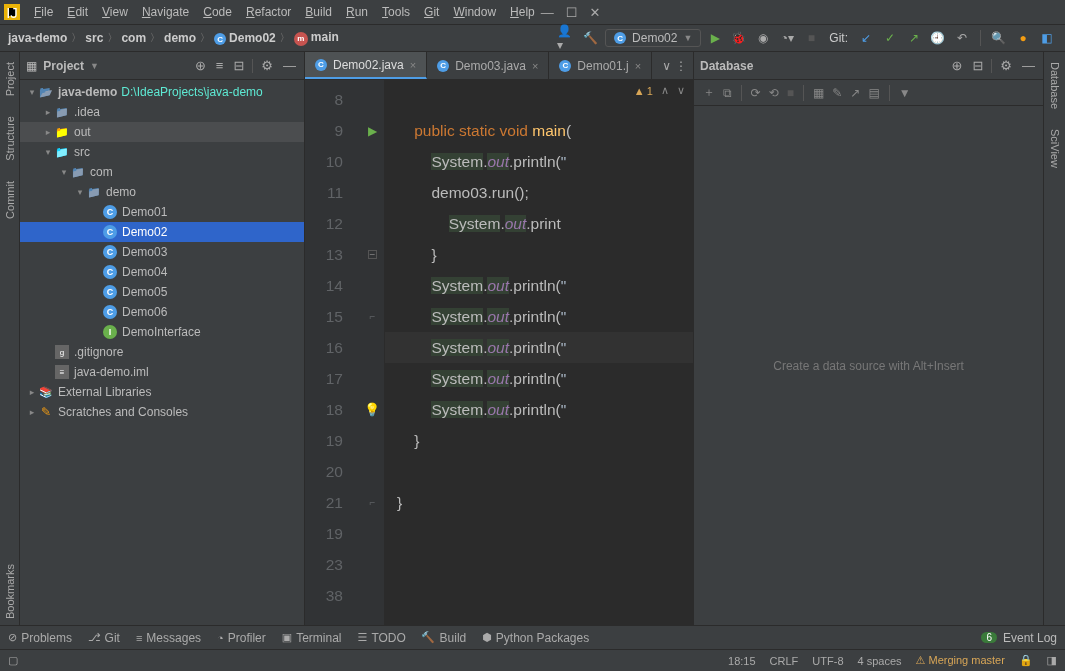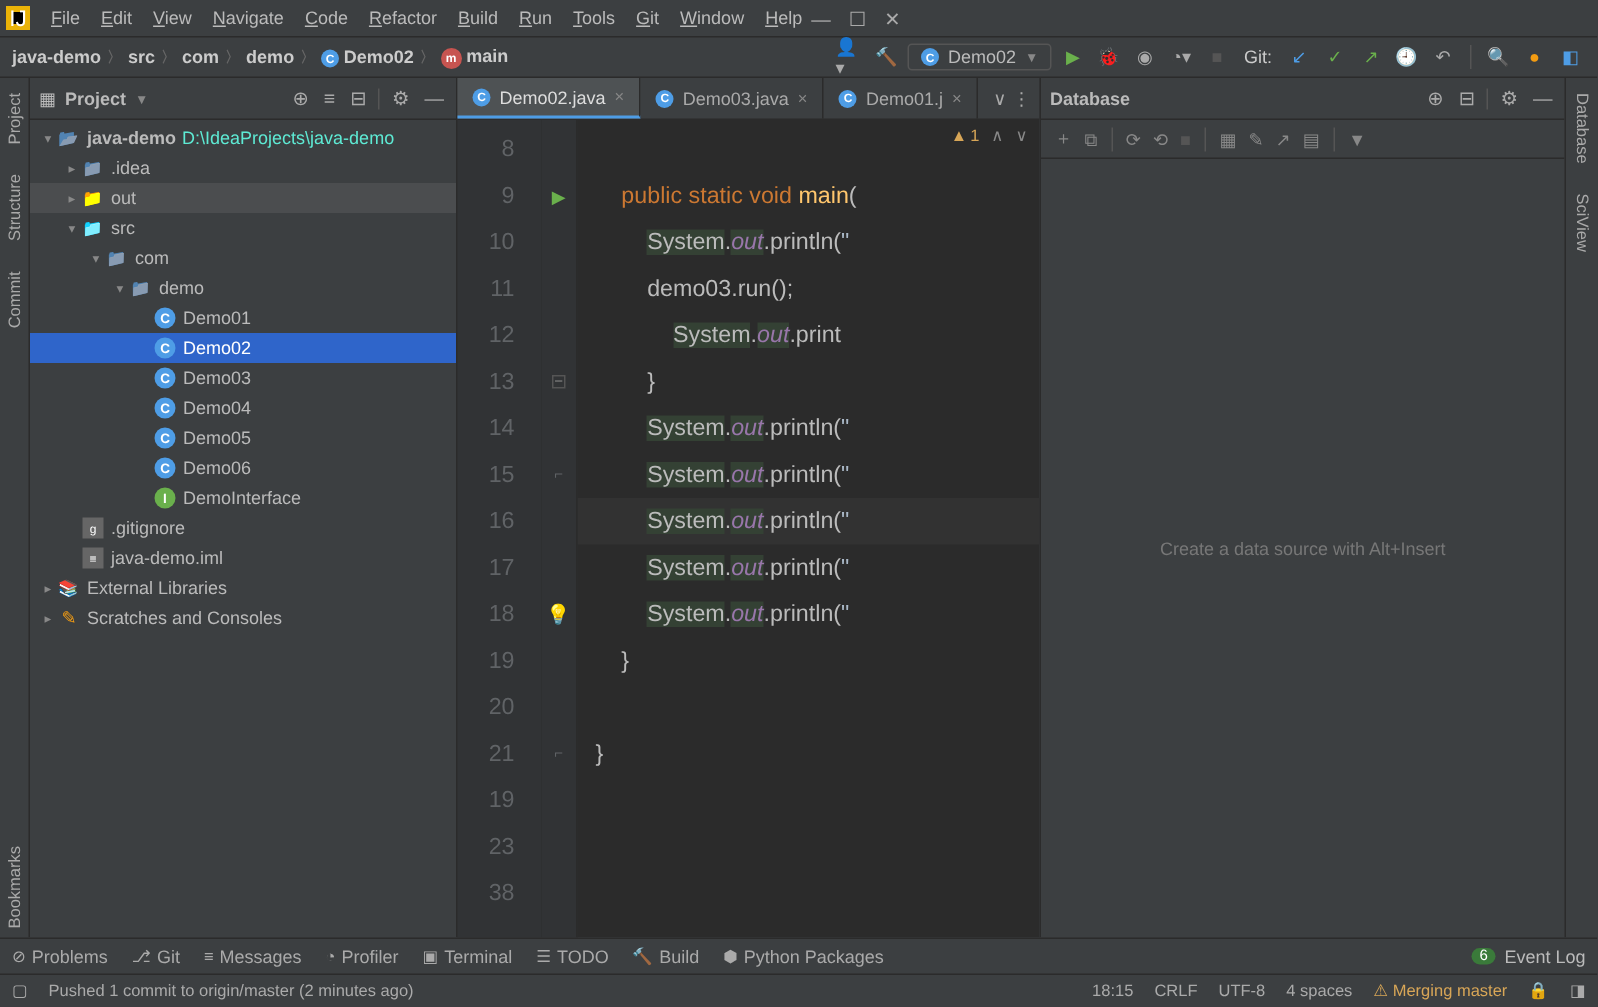--- a/index.html
+++ b/index.html
@@ -476,21 +476,20 @@
       <span>Python Packages</span>
     </div>
     <div class="event-log">
       <span class="badge">6</span>
       <span>Event Log</span>
     </div>
   </div>
 
 <div class="status-bar">
   <span>▢</span>
-  <span>Pushed 1 commit to origin/master (2 minutes ago)</span>
   <div class="sp"></div>
   <span>18:15</span>
   <span>CRLF</span>
   <span>UTF-8</span>
   <span>4 spaces</span>
   <span class="warn">Merging master</span>
   <span>🔒</span>
   <span>◨</span>
 </div>
 

